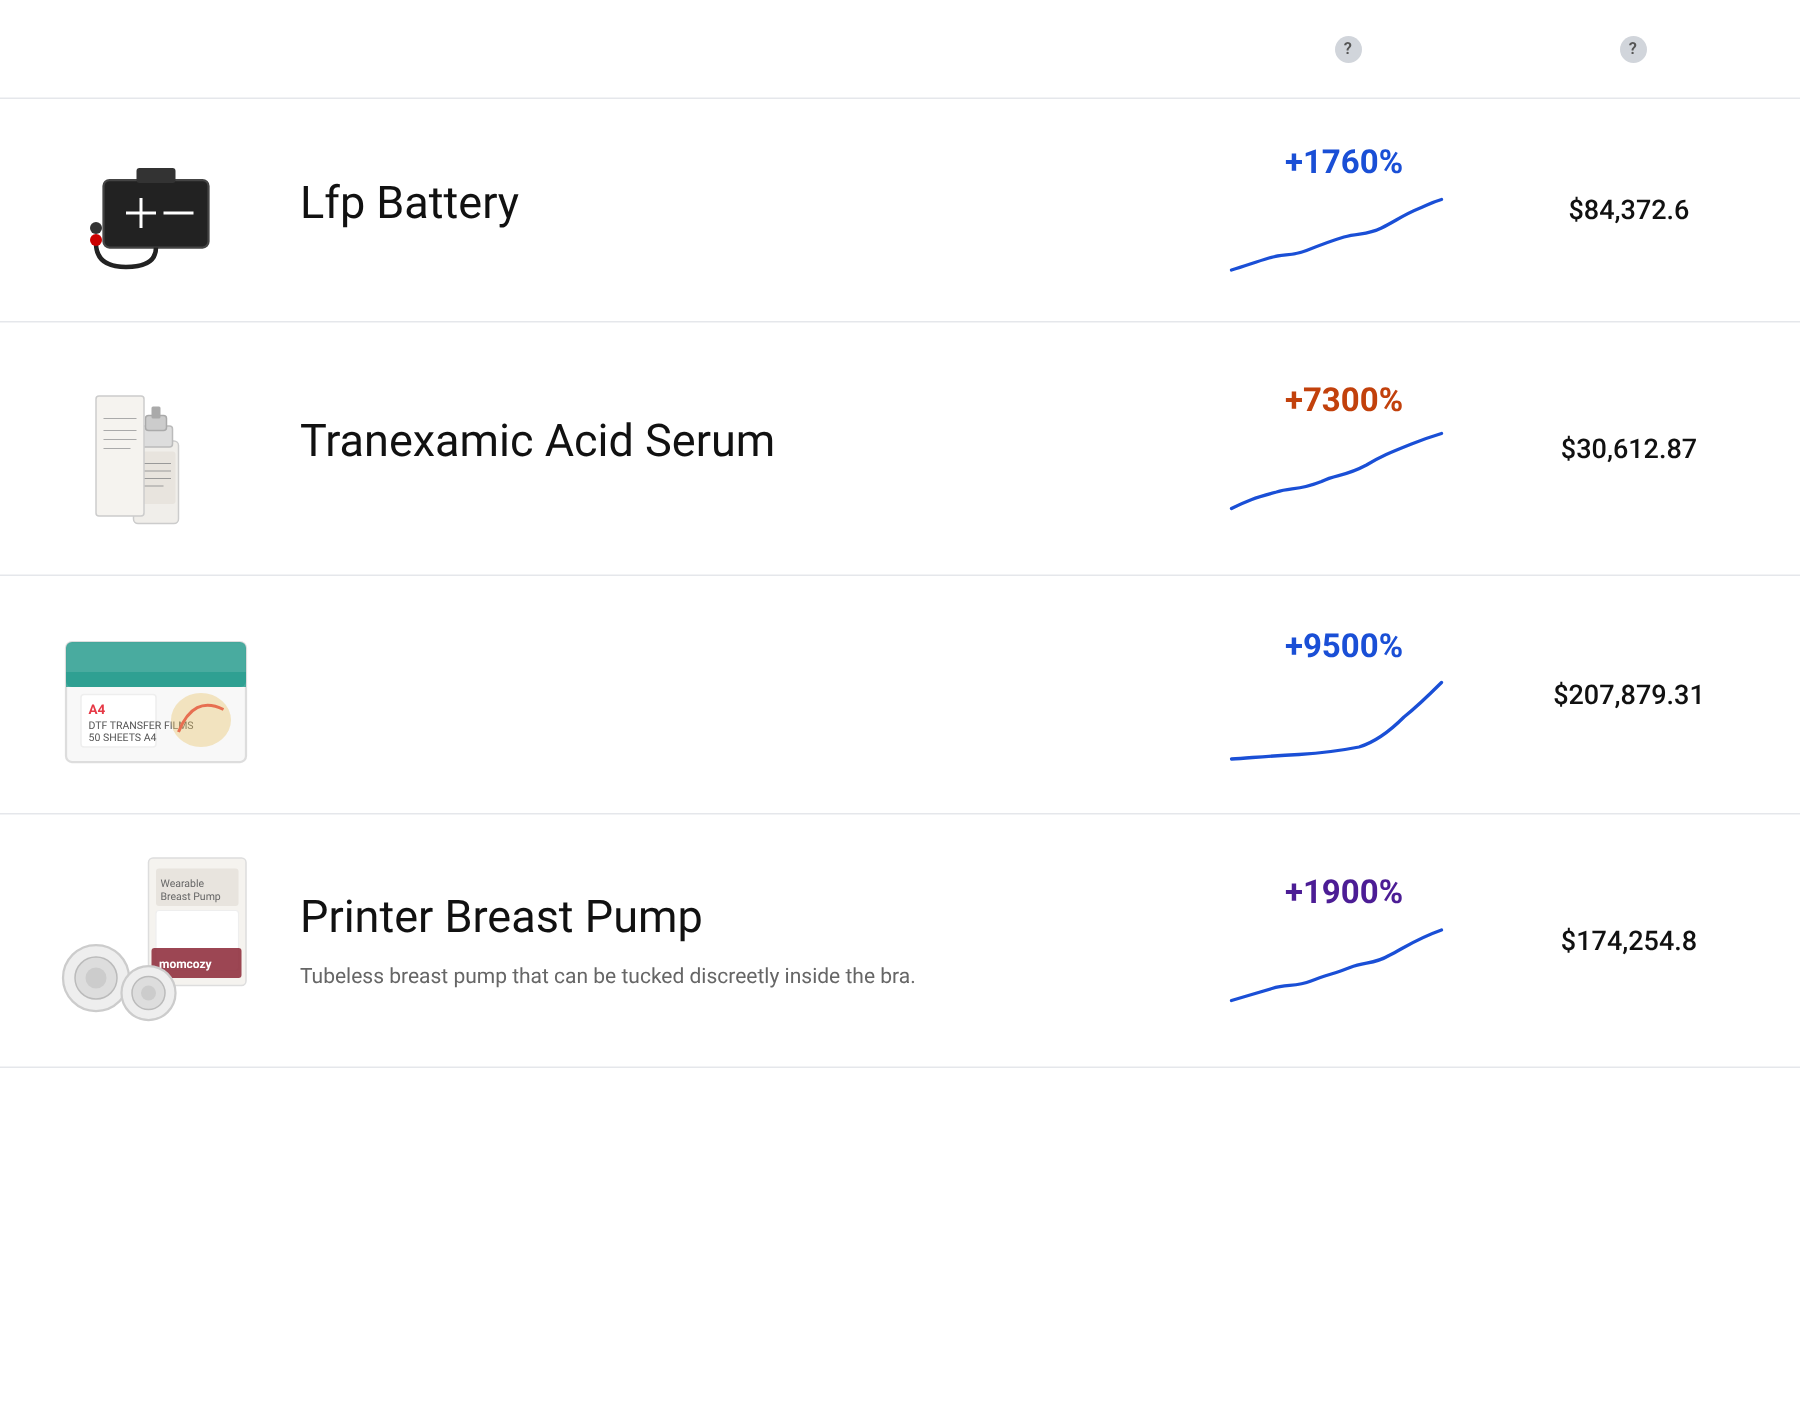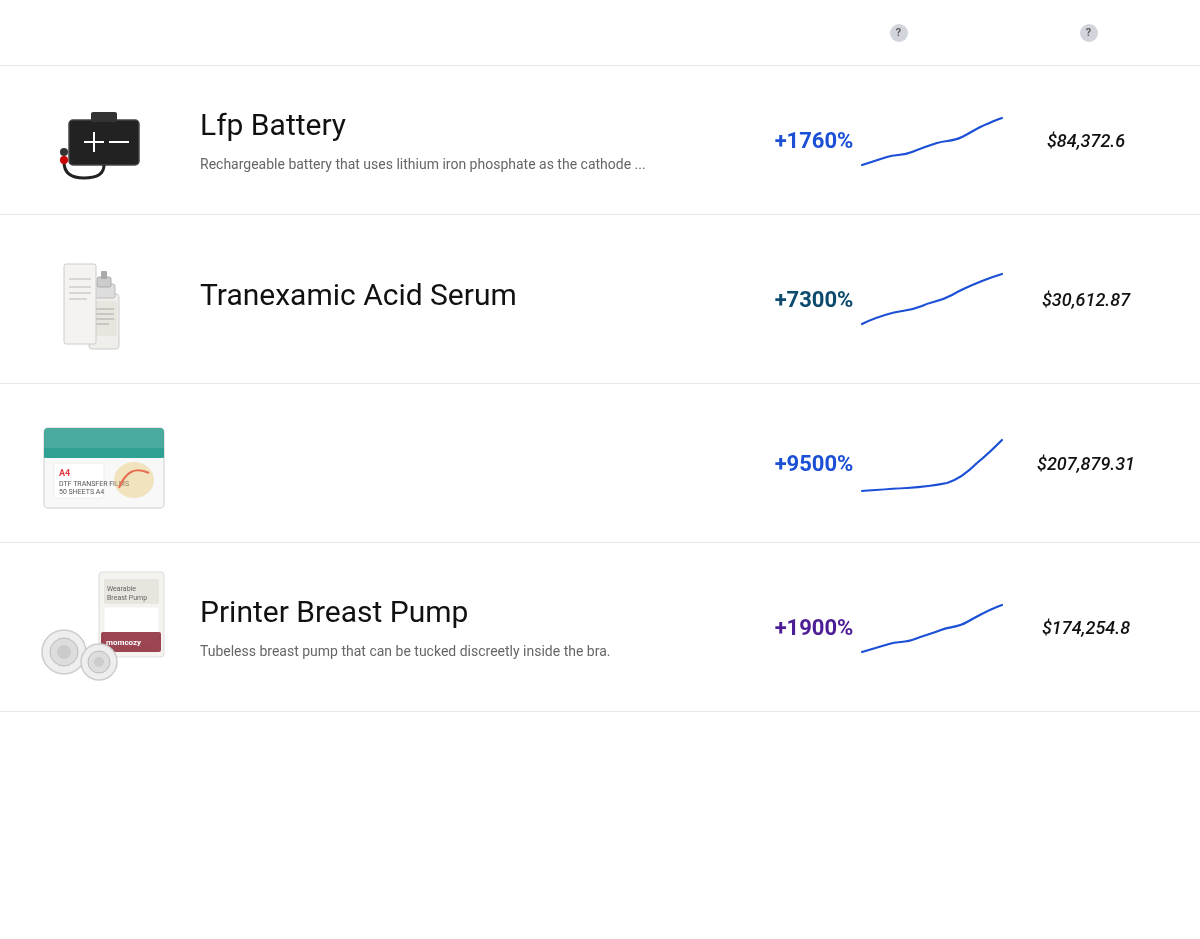--- a/index.html
+++ b/index.html
@@ -83,41 +83,40 @@
       line-height: 1.3;
     }
     .product-desc {
       font-size: 14px;
       color: #666;
       line-height: 1.5;
     }
     .col-growth-data {
       width: 200px;
       display: flex;
-      flex-direction: row;
+      flex-direction: column;
       align-items: center;
       justify-content: center;
       gap: 4px;
     }
     .growth-pct {
       font-size: 22px;
       font-weight: 700;
       color: #1a4fd6;
     }
     .sparkline-wrap {
       width: 160px;
       height: 60px;
     }
     .col-revenue-data {
       width: 180px;
       text-align: center;
       font-size: 18px;
       font-weight: 500;
       color: #111;
-      font-style: italic;
     }
   </style>
 </head>
 <body>
 
 <div class="table-header">
   <div class="col-product-info">
     <span></span>
   </div>
   <div class="col-growth">
@@ -140,21 +139,20 @@
       <line x1="45" y1="42" x2="45" y2="62" stroke="#fff" stroke-width="2"></line>
       <line x1="60" y1="52" x2="80" y2="52" stroke="#fff" stroke-width="2"></line>
 
       <path d="M55,75 Q55,88 35,88 Q15,88 15,72" stroke="#222" stroke-width="3" fill="none"></path>
       <circle cx="15" cy="70" r="4" fill="#c00"></circle>
       <circle cx="15" cy="62" r="4" fill="#333"></circle>
     </svg>
     </div>
     <div class="product-details">
       <div class="product-name">Lfp Battery</div>
-      <div class="product-desc">Rechargeable battery that uses lithium iron phosphate as the cathode ...</div>
     </div>
     <div class="col-growth-data">
       <div class="growth-pct" style="color:#1a4fd6">+1760%</div>
       <div class="sparkline-wrap">
         <svg width="160" height="65" viewBox="0 0 160 65" fill="none" xmlns="http://www.w3.org/2000/svg">
     <path d="M5,55 C15,52 20,50 30,47 C40,44 45,46 55,42 C65,38 70,36 80,33 C90,30 95,32 105,27 C115,22 120,18 130,14 C135,12 138,10 145,8" stroke="#1a4fd6" stroke-width="2.2" fill="none" stroke-linecap="round" stroke-linejoin="round"></path>
   </svg>
       </div>
     </div>
     <div class="col-revenue-data">$84,372.6</div>
@@ -178,21 +176,21 @@
       <line x1="10" y1="40" x2="32" y2="40" stroke="#aaa" stroke-width="0.8"></line>
       <line x1="10" y1="48" x2="32" y2="48" stroke="#aaa" stroke-width="0.8"></line>
       <line x1="10" y1="54" x2="32" y2="54" stroke="#aaa" stroke-width="0.8"></line>
       <line x1="10" y1="60" x2="28" y2="60" stroke="#aaa" stroke-width="0.8"></line>
     </svg>
     </div>
     <div class="product-details">
       <div class="product-name">Tranexamic Acid Serum</div>
     </div>
     <div class="col-growth-data">
-      <div class="growth-pct" style="color:#0c4a6e">+7300%</div>
+      <div class="growth-pct" style="color:#c2410c">+7300%</div>
       <div class="sparkline-wrap">
         <svg width="160" height="65" viewBox="0 0 160 65" fill="none" xmlns="http://www.w3.org/2000/svg">
     <path d="M5,55 C15,50 20,48 35,44 C45,41 50,43 65,37 C75,32 80,34 95,26 C105,20 110,18 125,12 C130,10 135,8 145,5" stroke="#1a4fd6" stroke-width="2.2" fill="none" stroke-linecap="round" stroke-linejoin="round"></path>
   </svg>
       </div>
     </div>
     <div class="col-revenue-data">$30,612.87</div>
   </div>
     <div class="product-row">
     <div class="product-image-wrap">

